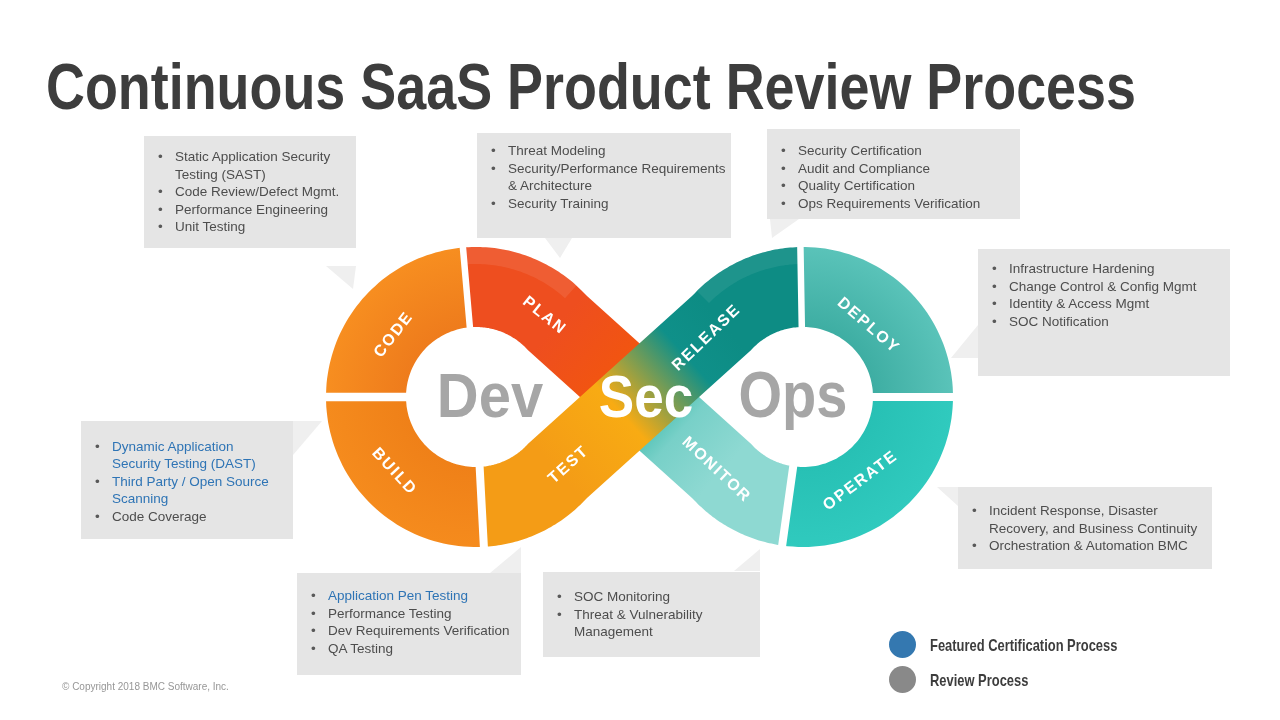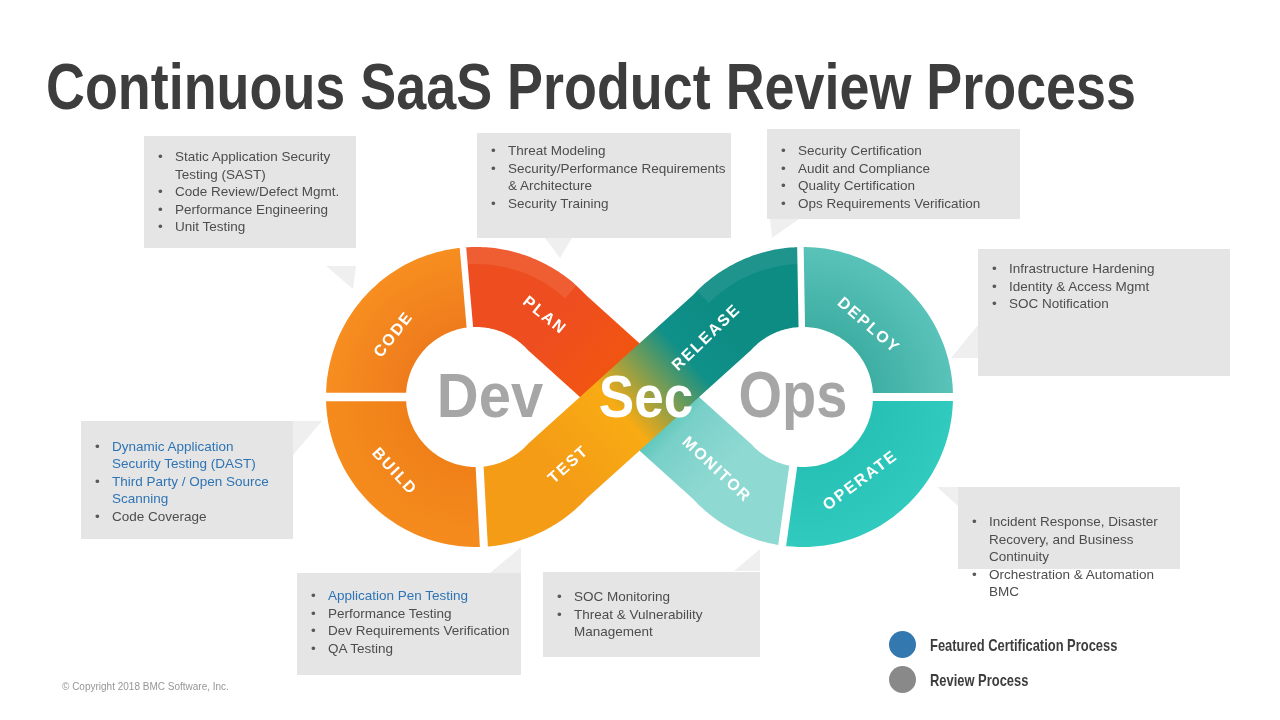--- a/index.html
+++ b/index.html
@@ -108,20 +108,21 @@
         <li>Ops Requirements Verification</li>
       </ul>
     </div>
 <svg style="position:absolute;left:770px;top:219px" width="30" height="20">
       <polygon points="0,0 29,0 2,19" fill="#efefef"></polygon>
     </svg>
 
 <div class="box" style="left:978px;top:249px;width:252px;height:127px;padding-top:11px">
 <ul>
         <li>Infrastructure Hardening</li>
+        <li>Change Control &amp; Config Mgmt</li>
         <li>Identity &amp; Access Mgmt</li>
         <li>SOC Notification</li>
       </ul>
     </div>
 <svg style="position:absolute;left:951px;top:325px" width="27" height="34">
       <polygon points="27,0 27,33 0,33" fill="#efefef"></polygon>
     </svg>
 
 <div class="box" style="left:81px;top:421px;width:212px;height:118px;padding-top:16.5px;padding-right:10px">
 <ul>
@@ -149,21 +150,21 @@
 <div class="box" style="left:543px;top:572px;width:217px;height:85px;padding-top:16px">
 <ul>
         <li>SOC Monitoring</li>
         <li>Threat &amp; Vulnerability Management</li>
       </ul>
     </div>
 <svg style="position:absolute;left:734px;top:549px" width="26" height="23">
       <polygon points="26,0 26,22 0,22" fill="#efefef"></polygon>
     </svg>
 
-<div class="box" style="left:958px;top:487px;width:222px;height:82px;padding-top:26px">
+<div class="box" style="left:958px;top:487px;width:254px;height:82px;padding-top:15px">
 <ul>
         <li>Incident Response, Disaster Recovery, and Business Continuity</li>
         <li>Orchestration &amp; Automation BMC</li>
       </ul>
     </div>
 <svg style="position:absolute;left:937px;top:487px" width="21" height="20">
       <polygon points="0,0 21,0 21,19" fill="#efefef"></polygon>
     </svg>
 
 <svg style="position:absolute;left:888px;top:630px" width="40" height="70">

